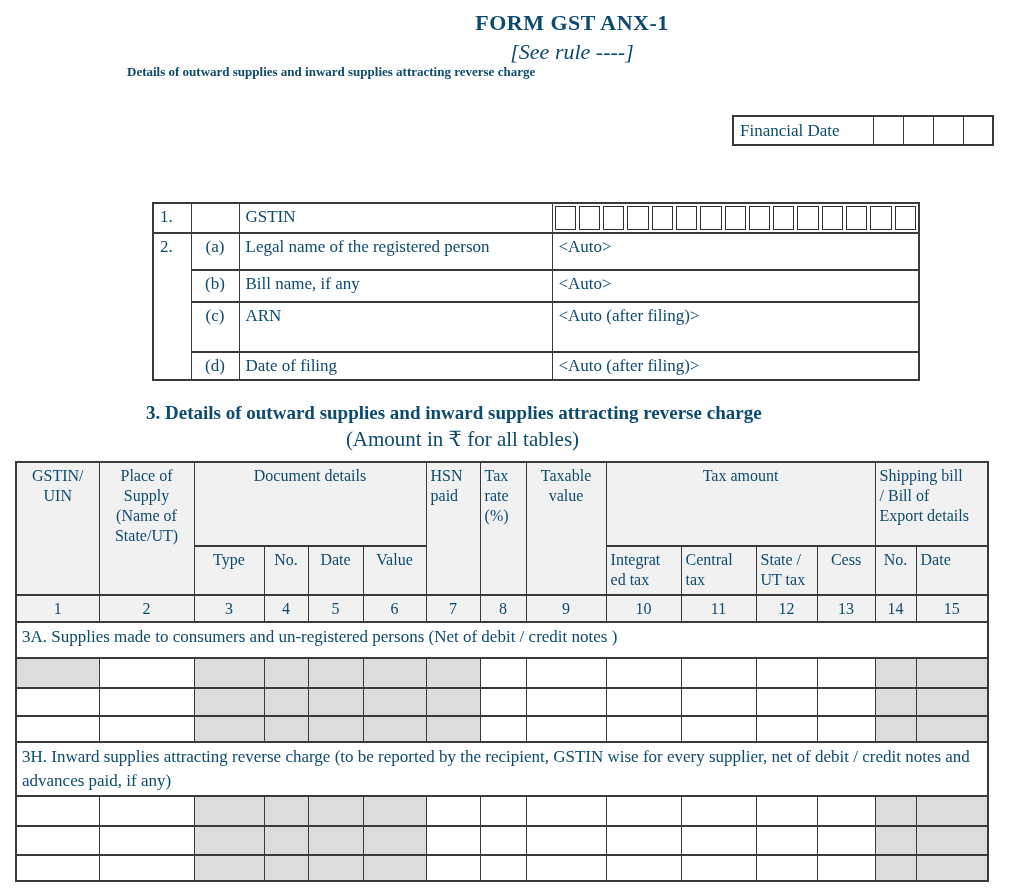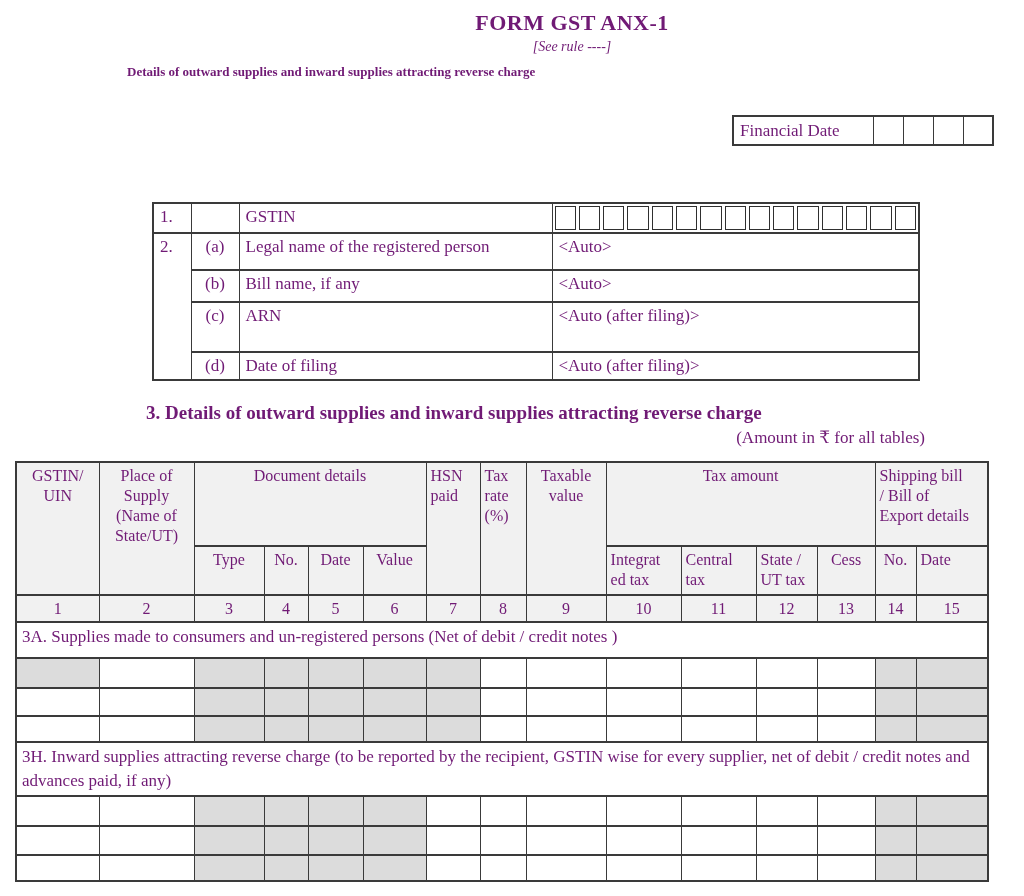--- a/index.html
+++ b/index.html
@@ -1,27 +1,27 @@
 <!DOCTYPE html>
 <html style="--shade: #dcdcdc; --hbg: #f1f1f1; --line: #3a3a3a;"><head>
 <meta charset="utf-8">
 <style>
   :root { --shade:#dcdcdc; --hbg:#f1f1f1; --line:#3a3a3a; }
   html,body { margin:0; padding:0; background:#fff; }
   #page {
     position:relative; width:1024px; height:896px; background:#ffffff;
-    font-family:"Liberation Serif","DejaVu Serif",serif; color:#701a75; overflow:hidden;
+    font-family:"Liberation Serif","DejaVu Serif",serif; color:#0c4a6e; overflow:hidden;
   }
   
   .title-block { position:absolute; left:130px; right:10px; top:10px; text-align:center; }
   .form-title { font-size:22px; font-weight:bold; letter-spacing:.5px; }
-  .rule-note  { font-size:14px; font-style:italic; margin-top:3px; }
+  .rule-note  { font-size:22px; font-style:italic; margin-top:3px; }
   .form-subtitle { position:absolute; left:127px; top:64px; font-size:13px; font-weight:bold; }
   .sec3-heading  { position:absolute; left:146px; top:402px; font-size:19px; font-weight:bold; }
-  .amount-note   { position:absolute; left:0; top:427px; width:925px; text-align:right; font-size:17px; }
+  .amount-note   { position:absolute; left:0; top:427px; width:925px; text-align:center; font-size:21px; }
   
   .fytable { position:absolute; left:732px; top:115px; border-collapse:collapse; table-layout:fixed;
              width:260px; font-size:17px; }
   .fytable td { border:1px solid var(--line); padding:2px 6px; vertical-align:middle; }
   .fytable { border:2px solid var(--line); outline:0; }
   .fytable tr { height:29px; }
   
   .regtable { position:absolute; left:152px; top:202px; border-collapse:collapse; table-layout:fixed;
               width:766px; font-size:17px; }
   .regtable td { border:1px solid var(--line); border-top-width:2px; border-bottom-width:2px;

